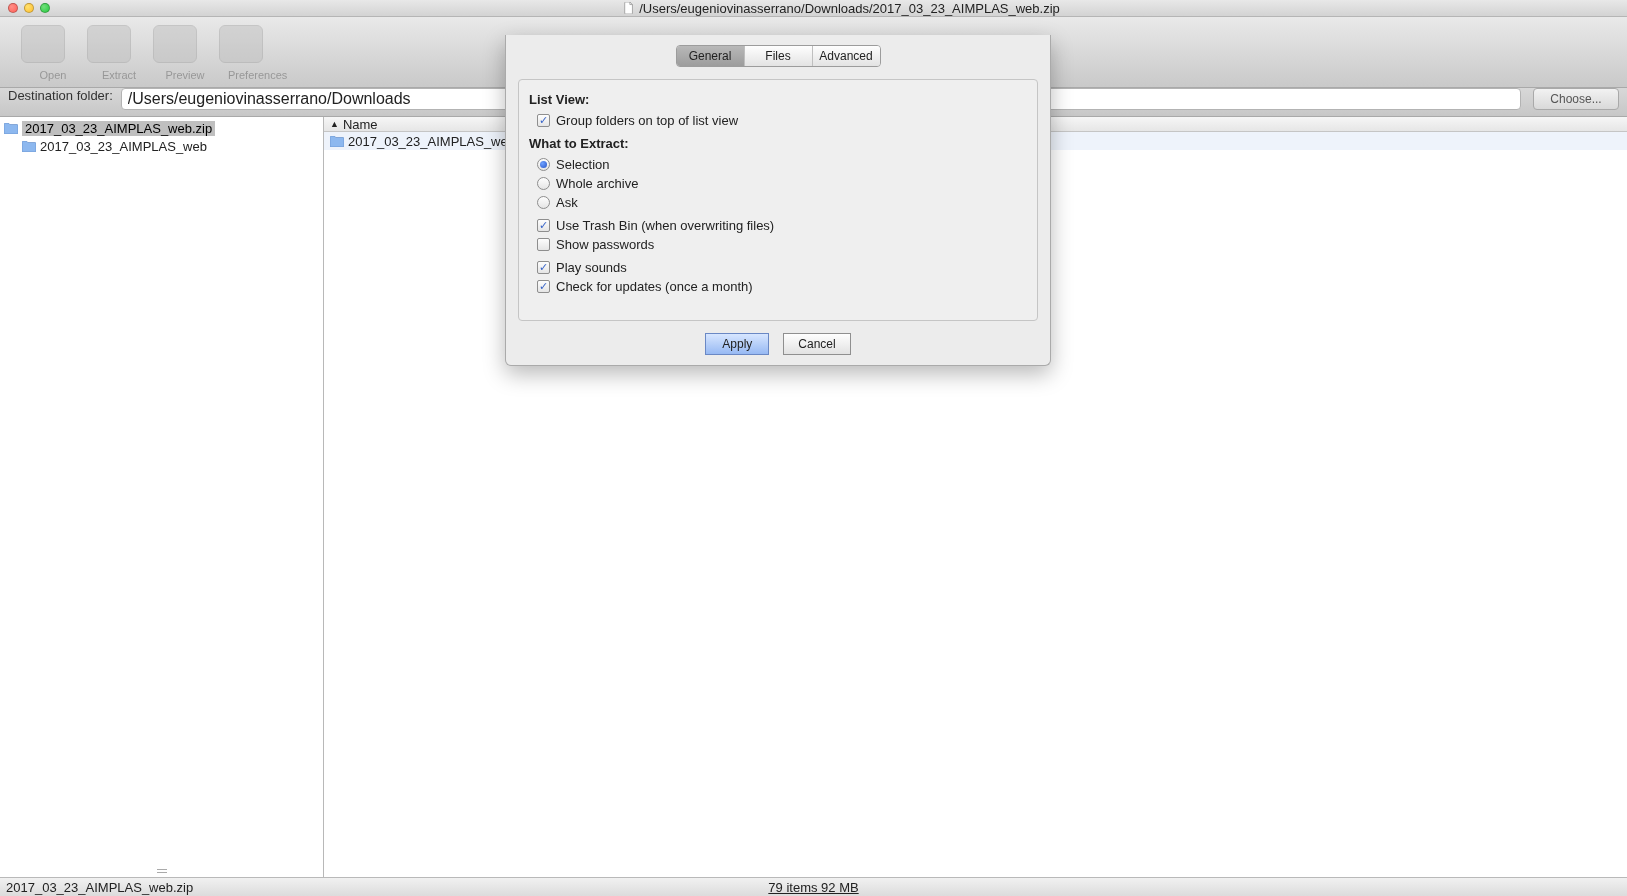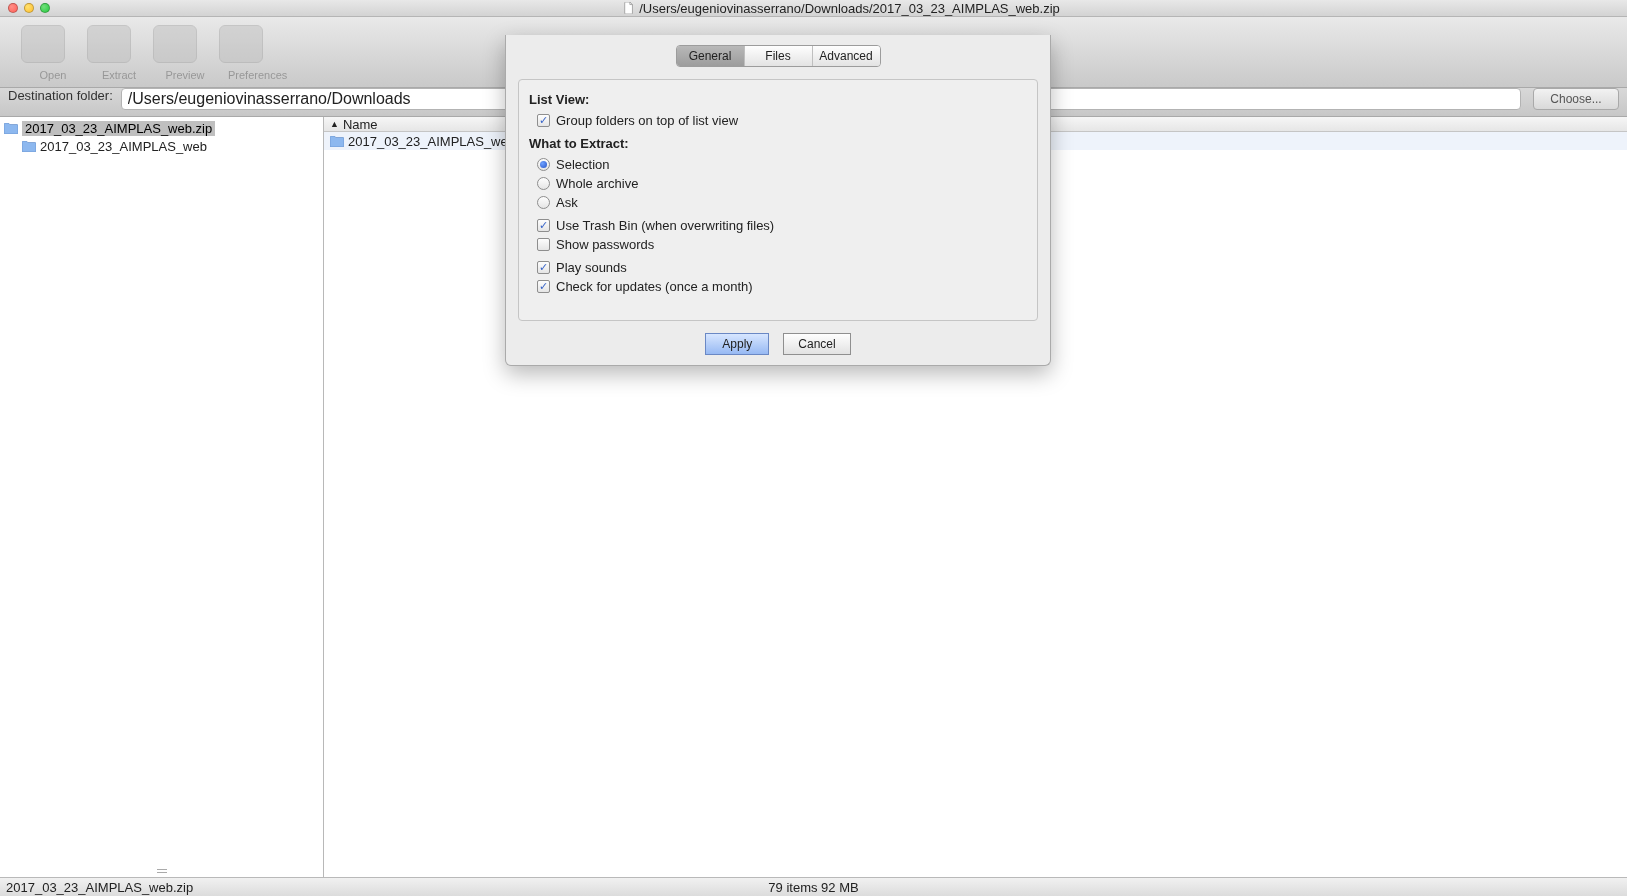--- a/index.html
+++ b/index.html
@@ -85,21 +85,21 @@
 
   
   .statusbar {
     height: 19px;
     background: linear-gradient(#f1f1f1, #dcdcdc);
     border-top: 1px solid #b9b9b9;
     display: flex; align-items: center; padding: 0 6px;
     font-size: 12px; color: #333;
   }
   .statusbar .spacer { flex: 1; }
-  .statusbar .center { position: absolute; left: 50%; transform: translateX(-50%); }
+  .statusbar .center { position: absolute; left: 50%; transform: translateX(-50%); text-decoration: underline; }
 
   
   .modal {
     position: absolute;
     left: 505px; top: 35px;
     width: 546px;
     background: #ececec;
     border: 1px solid #aaa;
     border-top: none;
     border-radius: 0 0 6px 6px;

